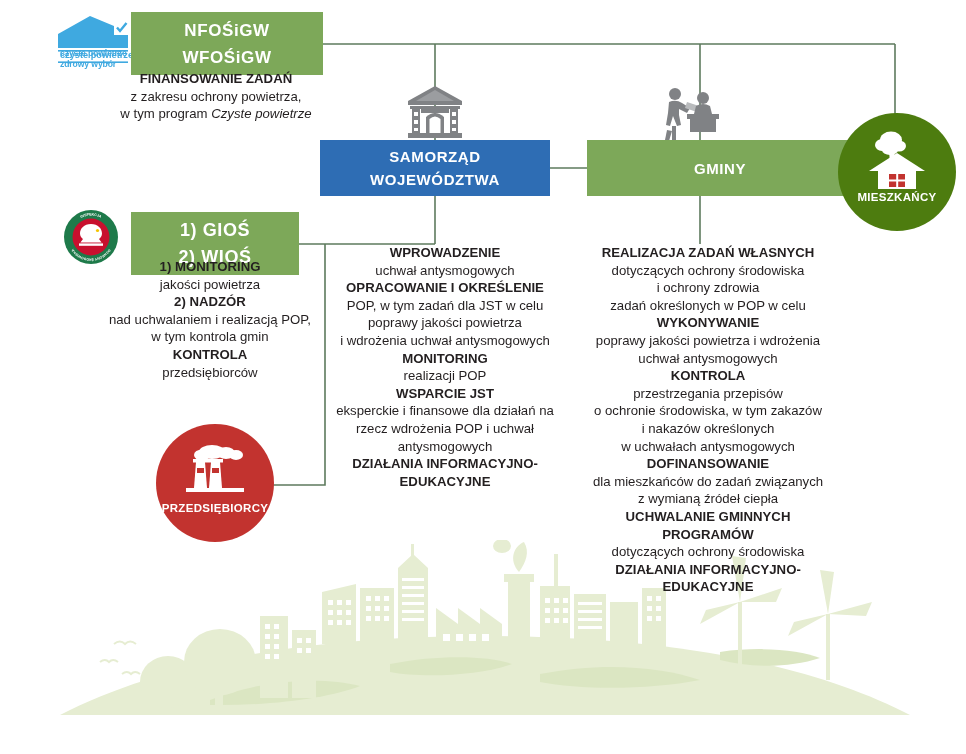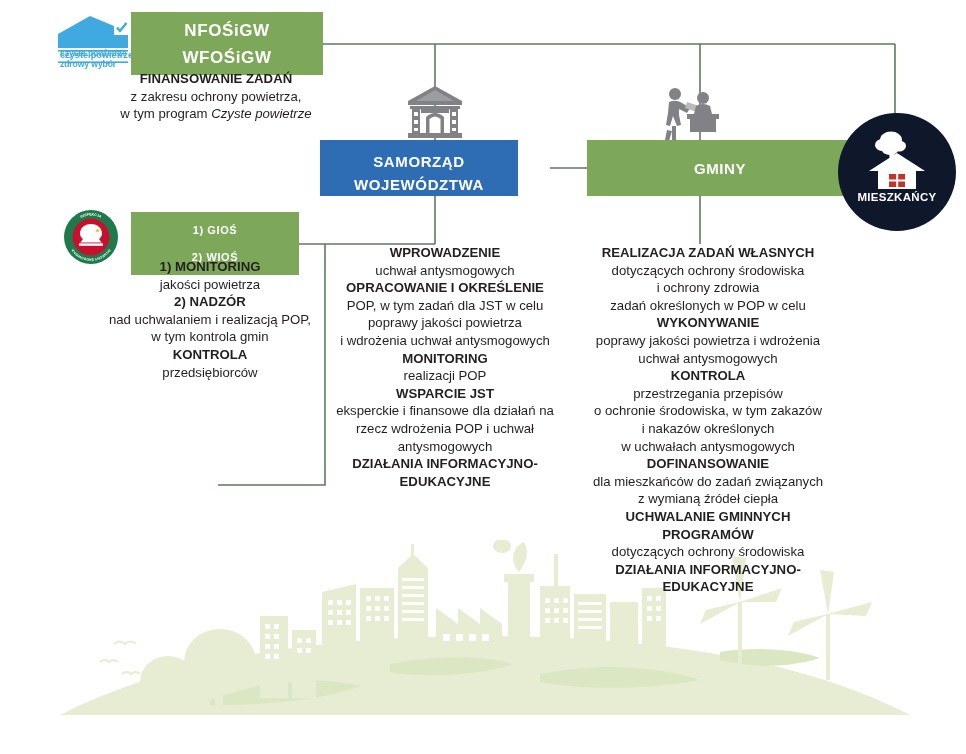--- a/index.html
+++ b/index.html
@@ -59,30 +59,29 @@
   #box-nfosigw {
     left: 131px; top: 12px;
     width: 192px; height: 63px;
     font-size: 17px;
     line-height: 27px;
   }
   
   #box-gios {
     left: 131px; top: 212px;
     width: 168px; height: 63px;
-    font-size: 11px;
+    font-size: 18px;
     line-height: 27px;
   }
   
   #box-samorzad {
     left: 320px; top: 140px;
-    width: 198px; height: 56px;
+    width: 230px; height: 56px;
     font-size: 15px;
     line-height: 23px;
-    justify-content: flex-end;
   }
   
   #box-gminy {
     left: 587px; top: 140px;
     width: 266px; height: 56px;
     font-size: 15px;
     line-height: 23px;
   }
 
   
@@ -400,21 +399,21 @@
 
   <div id="box-samorzad" class="node-box blue-box" style="background: rgb(46, 109, 180);">
     <span class="line">SAMORZĄD</span>
     <span class="line">WOJEWÓDZTWA</span>
   </div>
 
   <div id="box-gminy" class="node-box green-box" style="background: rgb(125, 168, 89);">
     <span class="line">GMINY</span>
   </div>
 
-  <div id="circle-mieszkancy" class="circle-node" style="background: #0f172a;">
+  <div id="circle-mieszkancy" class="circle-node" style="background: #4d7c0f;">
     <svg class="circle-icon" width="62" height="58" viewBox="0 0 62 58">
       <g fill="#ffffff">
 
         <ellipse cx="25" cy="9" rx="11" ry="8.5"></ellipse>
         <ellipse cx="16" cy="14" rx="7" ry="6"></ellipse>
         <ellipse cx="33" cy="15" rx="7" ry="5.5"></ellipse>
         <ellipse cx="24" cy="19" rx="8" ry="5"></ellipse>
 
         <path d="M23 20 l 5 0 l 2 12 l -6 0 Z"></path>
 
@@ -426,20 +425,44 @@
         <rect x="23" y="43" width="16" height="13"></rect>
       </g>
       <g fill="#ffffff">
         <rect x="30.2" y="43" width="2" height="13"></rect>
         <rect x="23" y="48.5" width="16" height="2"></rect>
       </g>
     </svg>
     <div class="circle-label">MIESZKAŃCY</div>
   </div>
 
+  <div id="circle-przedsiebiorcy" class="circle-node" style="background: rgb(194, 51, 47);">
+    <svg class="circle-icon" width="66" height="56" viewBox="0 0 66 56">
+      <g fill="#ffffff">
+
+        <ellipse cx="30" cy="10" rx="13" ry="7"></ellipse>
+        <ellipse cx="44" cy="11" rx="9" ry="6"></ellipse>
+        <ellipse cx="54" cy="13" rx="7" ry="5"></ellipse>
+        <ellipse cx="20" cy="13" rx="8" ry="5.5"></ellipse>
+
+        <path d="M14 20 l 9 0 l 2 26 l -13 0 Z"></path>
+        <path d="M29 20 l 9 0 l 2 26 l -13 0 Z"></path>
+
+        <rect x="11" y="17" width="15" height="3.5"></rect>
+        <rect x="26" y="17" width="15" height="3.5"></rect>
+
+        <rect x="4" y="46" width="58" height="4"></rect>
+      </g>
+      <g fill="#c2332f">
+        <rect x="15" y="26" width="7" height="5"></rect>
+        <rect x="30" y="26" width="7" height="5"></rect>
+      </g>
+    </svg>
+    <div class="circle-label">PRZEDSIĘBIORCY</div>
+  </div>
 
   <div id="text-nfosigw" class="text-block">
       <span class="row hd">FINANSOWANIE ZADAŃ</span>
       <span class="row">z zakresu ochrony powietrza,</span>
       <span class="row">w tym program <i>Czyste powietrze</i></span>
     </div>
 
   <div id="text-gios" class="text-block">
       <span class="row hd">1) MONITORING</span>
       <span class="row">jakości powietrza</span>

